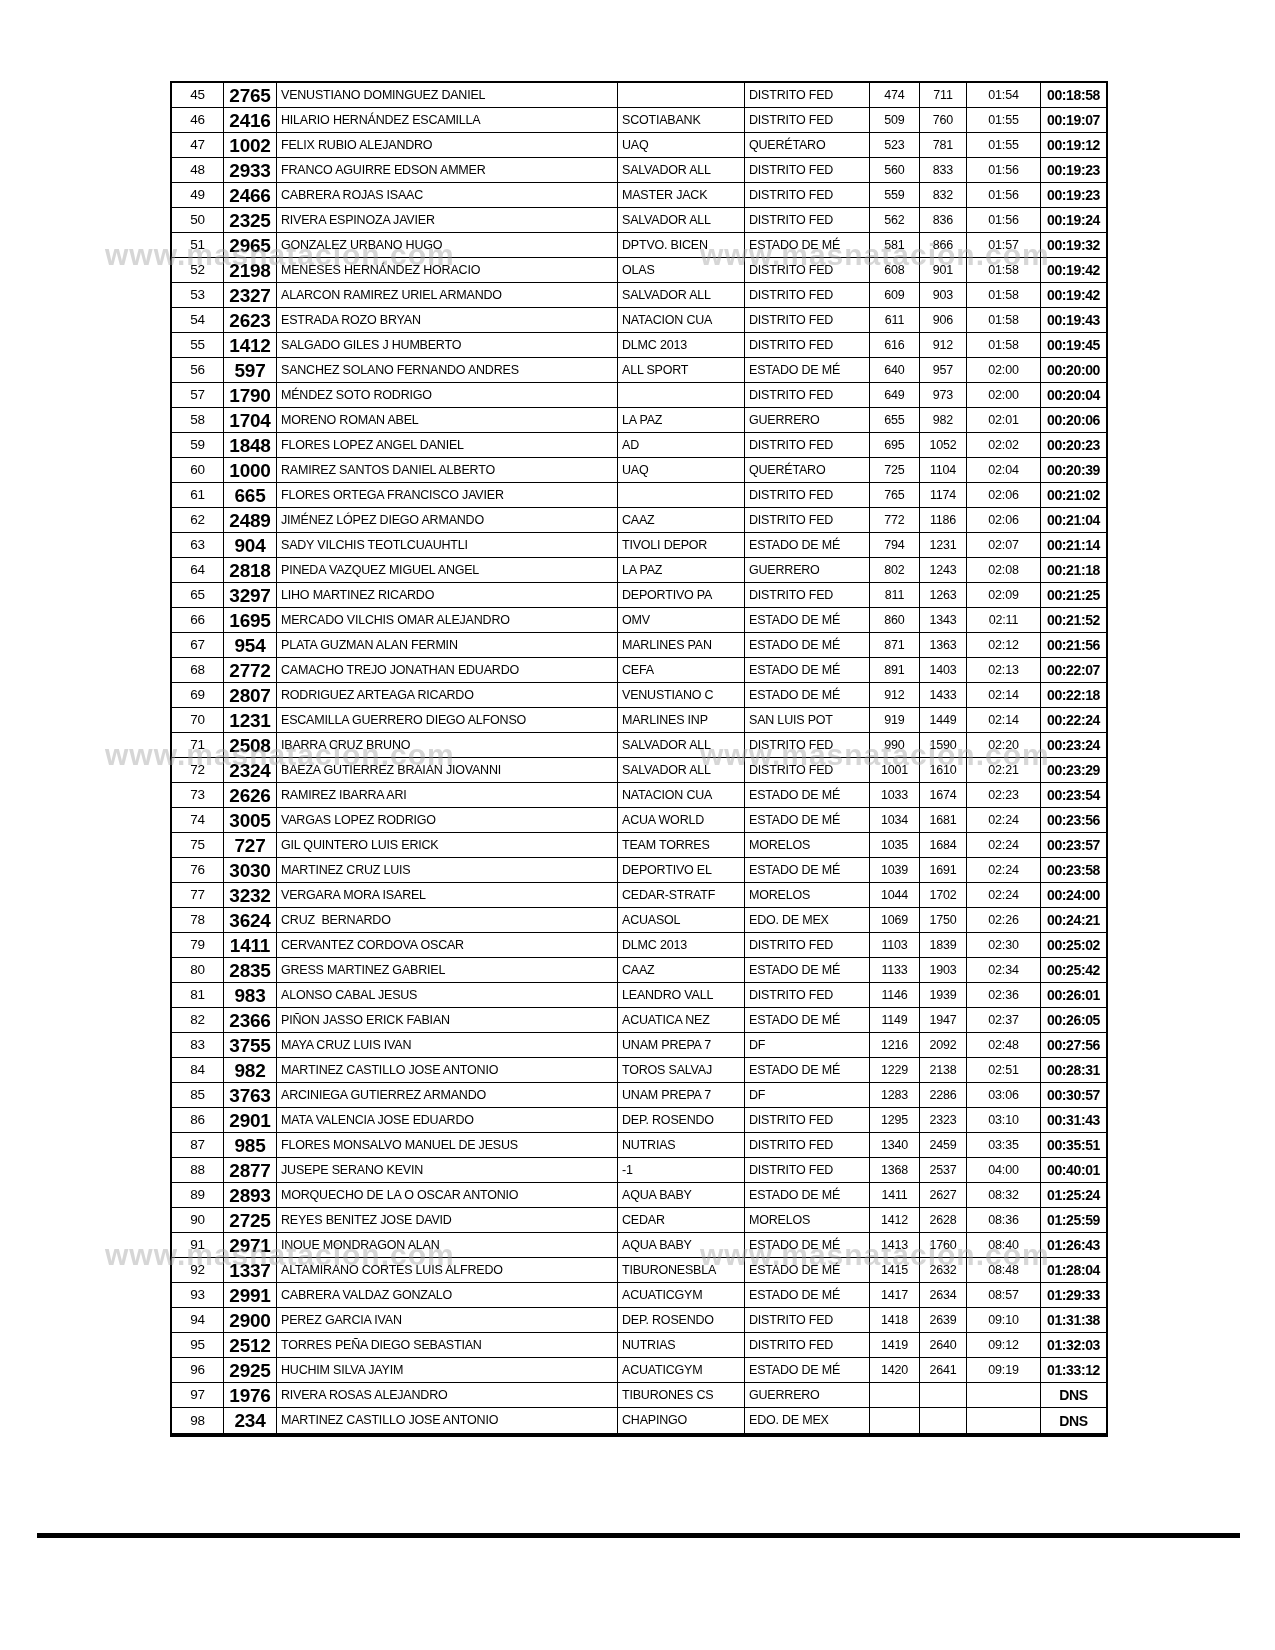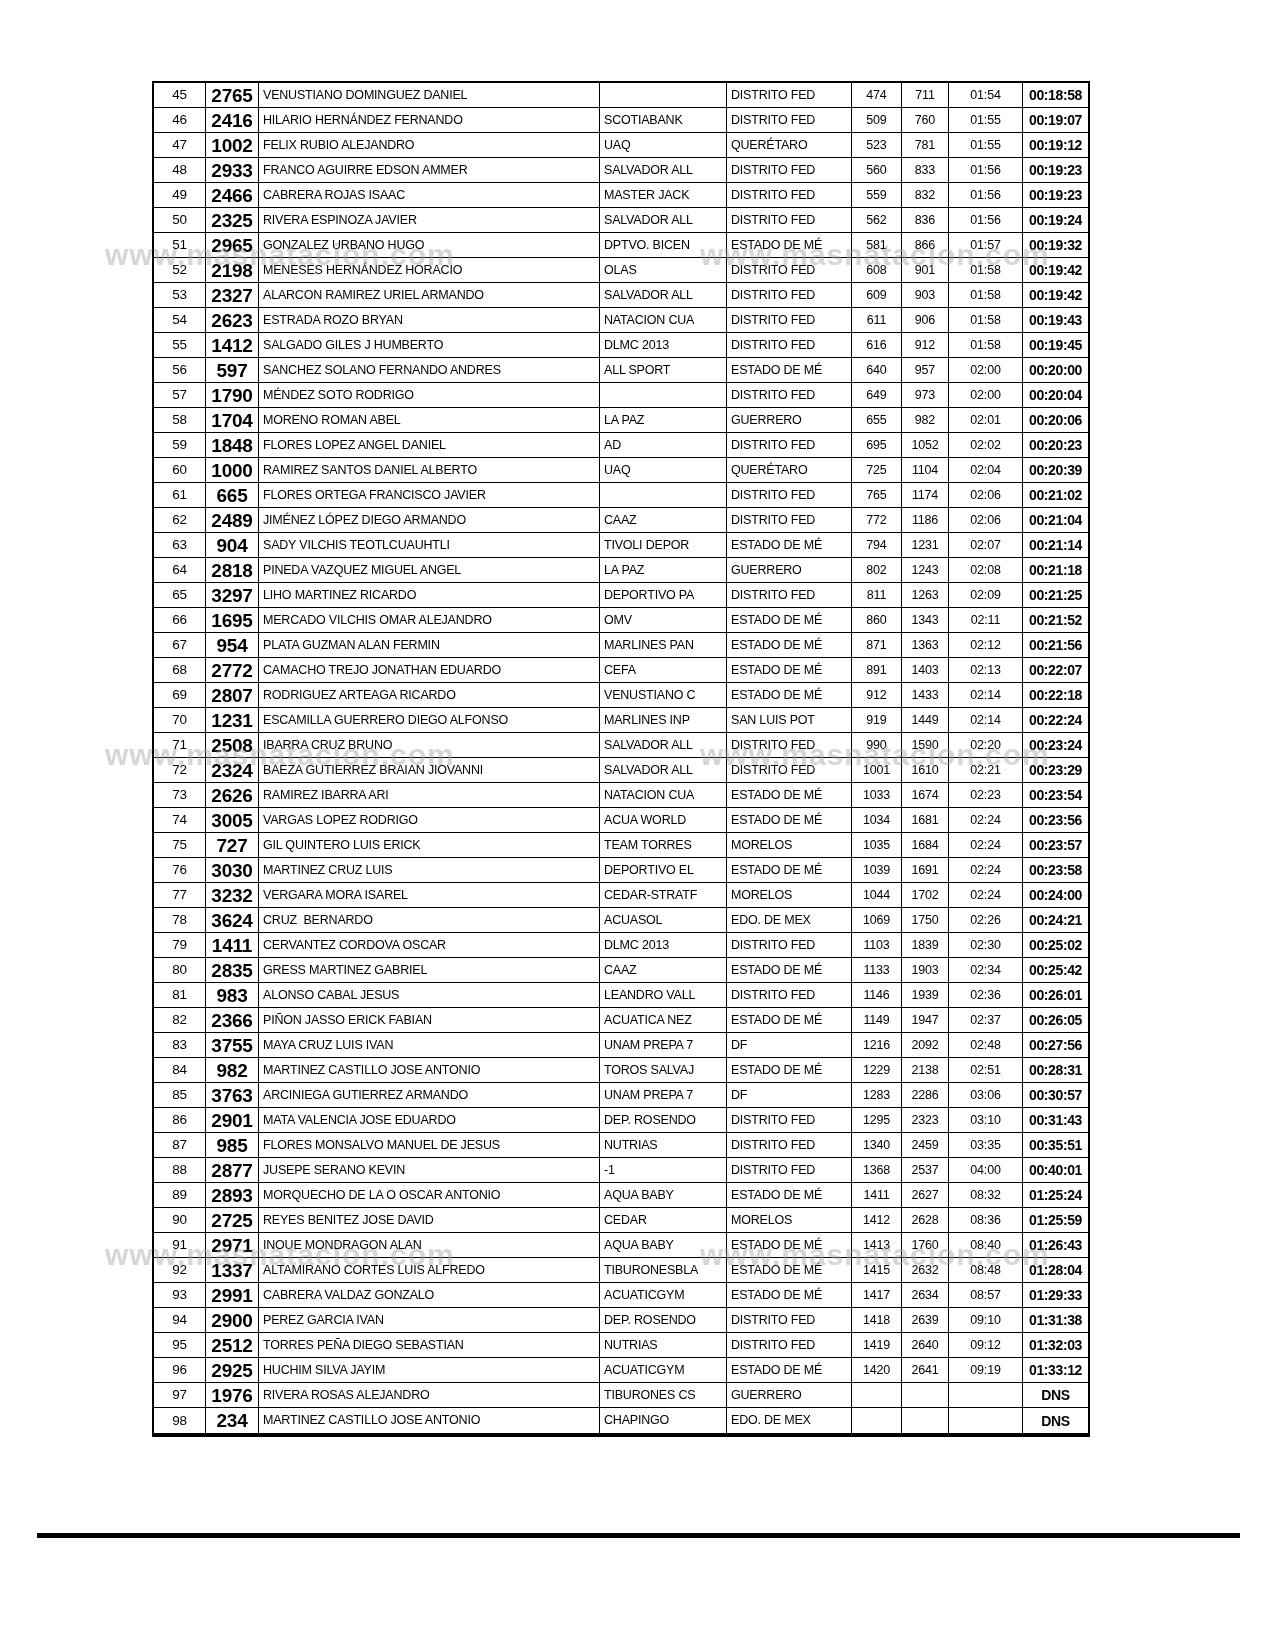--- a/index.html
+++ b/index.html
@@ -5,21 +5,21 @@
   html,body{margin:0;padding:0;background:#ffffff;}
   .page{
     position:relative;
     width:1275px;height:1650px;
     background:#ffffff;
     font-family:"Liberation Sans", sans-serif;
     color:#000;
     overflow:hidden;
   }
   .results-table{
-    position:absolute;left:152px;top:81px;width:938px;
+    position:absolute;left:170px;top:81px;width:938px;
     border:2px solid #000;
     border-bottom-width:4px;
     box-sizing:border-box;
     background:#fff;
   }
   .tr{
     display:grid;
     grid-template-columns:52px 53px 341px 127px 125px 50px 47px 74px 1fr;
     height:25px;
     box-sizing:border-box;
@@ -72,21 +72,21 @@
         <div class="td c3"></div>
         <div class="td c4">DISTRITO FED</div>
         <div class="td c5">474</div>
         <div class="td c6">711</div>
         <div class="td c7">01:54</div>
         <div class="td c8">00:18:58</div>
       </div>
       <div class="tr">
         <div class="td c0">46</div>
         <div class="td c1">2416</div>
-        <div class="td c2">HILARIO HERNÁNDEZ FERNANDO</div>
+        <div class="td c2">HILARIO HERNÁNDEZ ESCAMILLA</div>
         <div class="td c3">SCOTIABANK</div>
         <div class="td c4">DISTRITO FED</div>
         <div class="td c5">509</div>
         <div class="td c6">760</div>
         <div class="td c7">01:55</div>
         <div class="td c8">00:19:07</div>
       </div>
       <div class="tr">
         <div class="td c0">47</div>
         <div class="td c1">1002</div>

